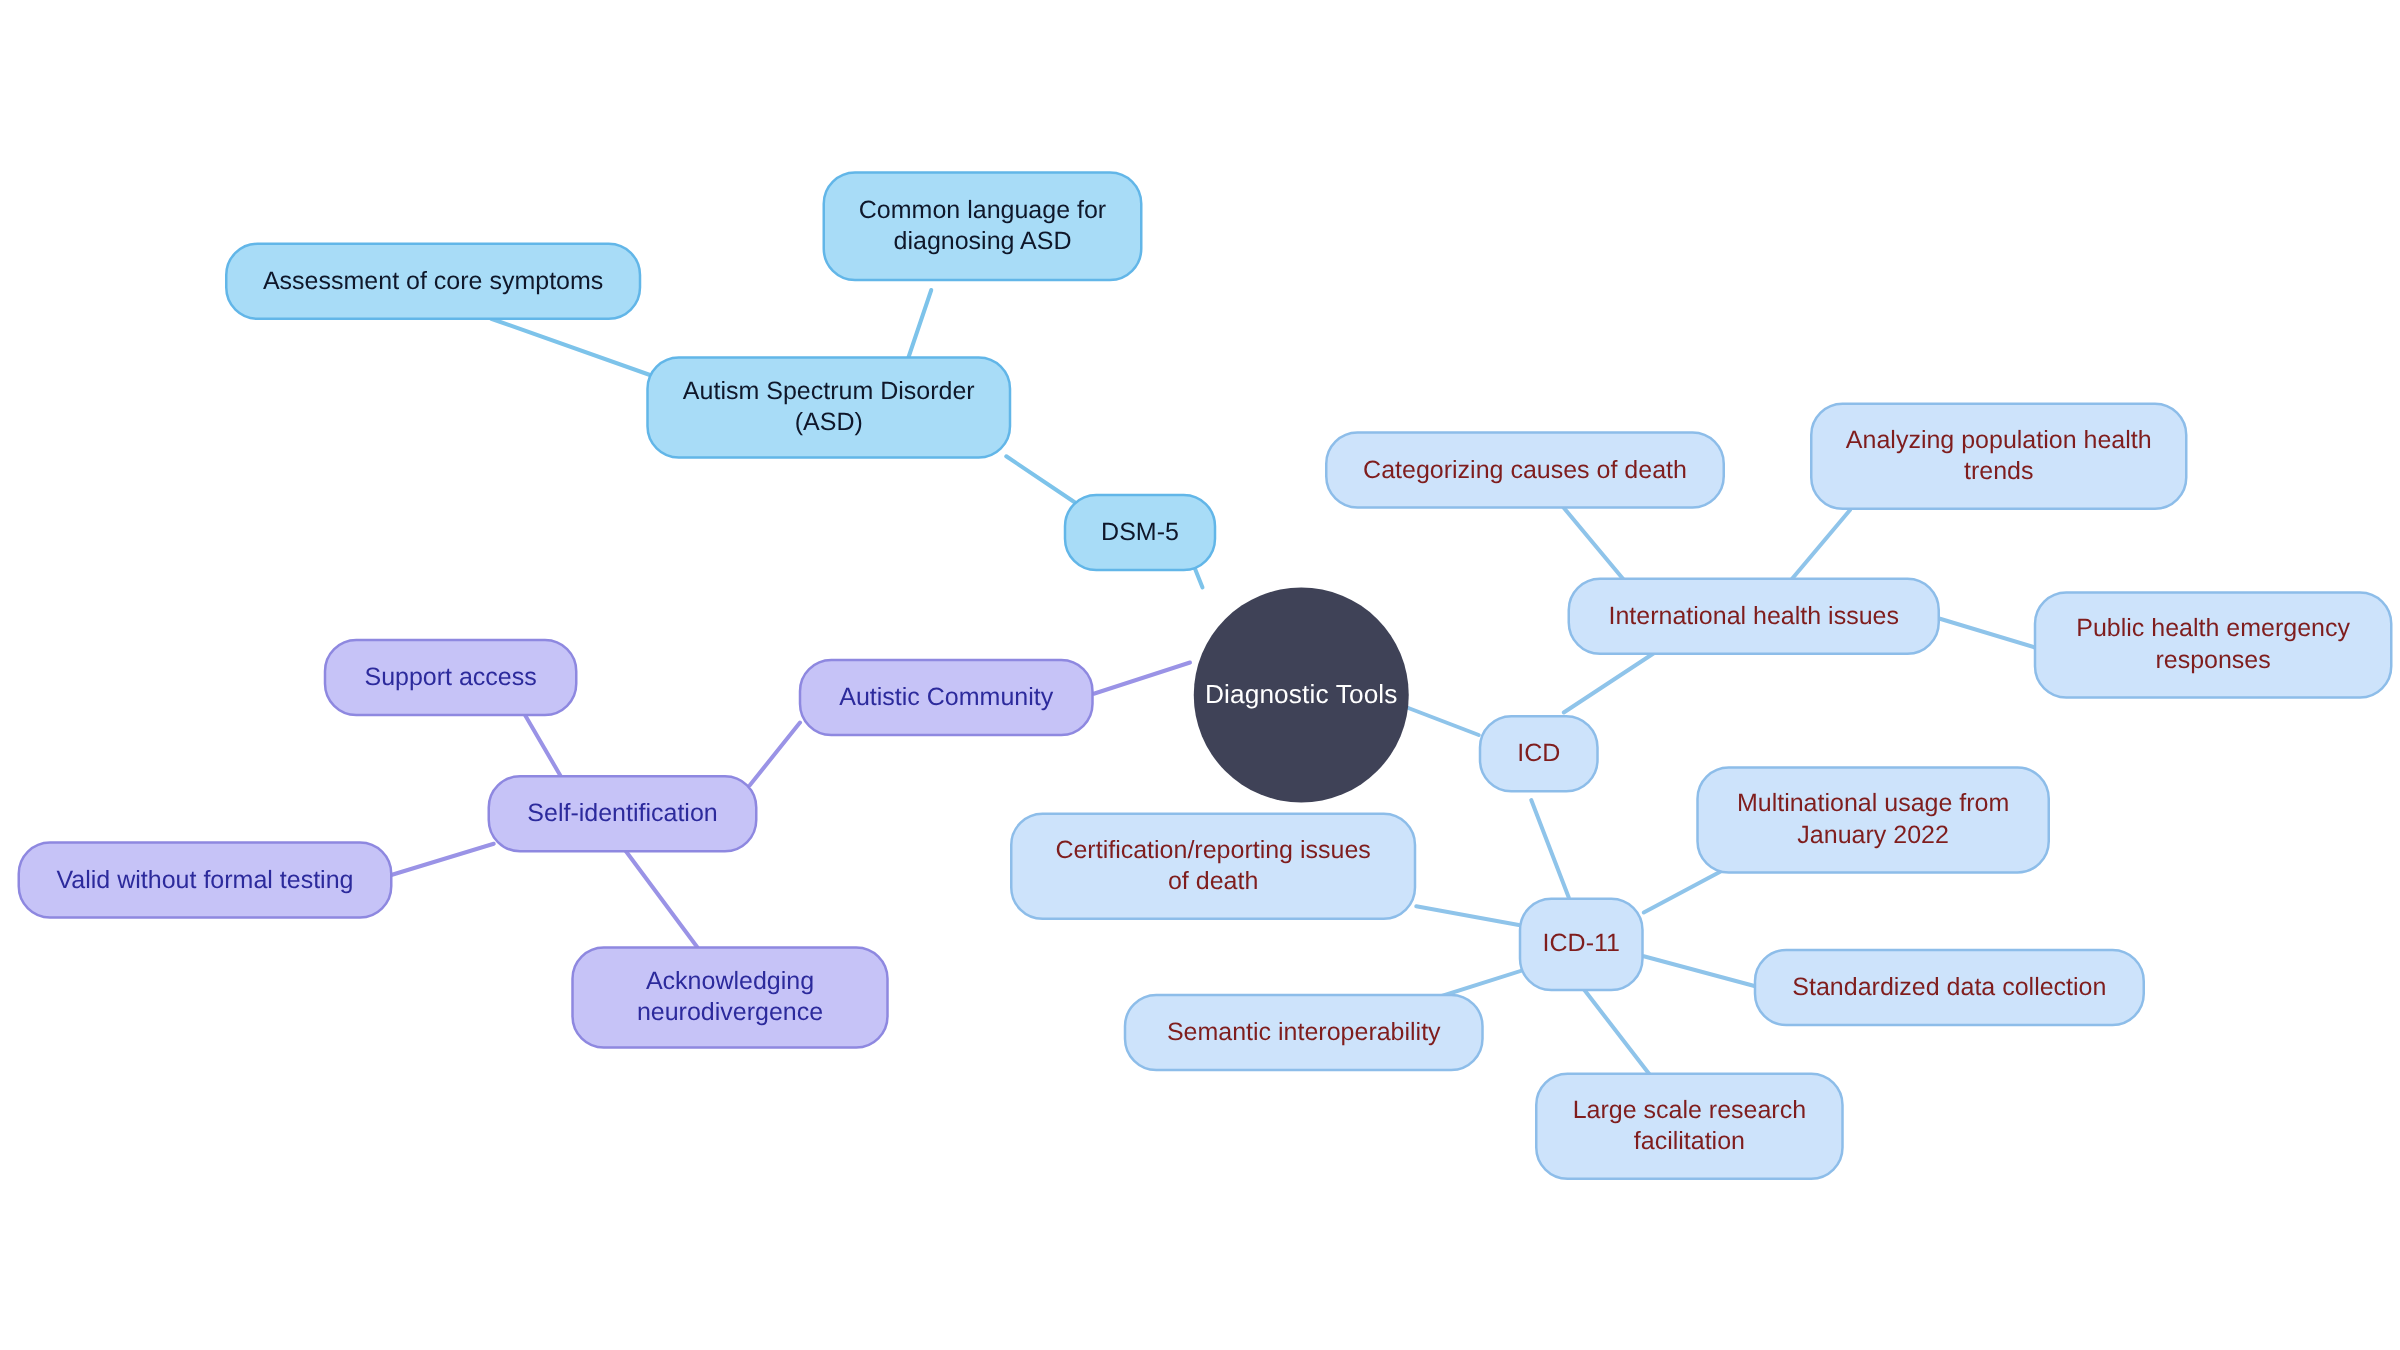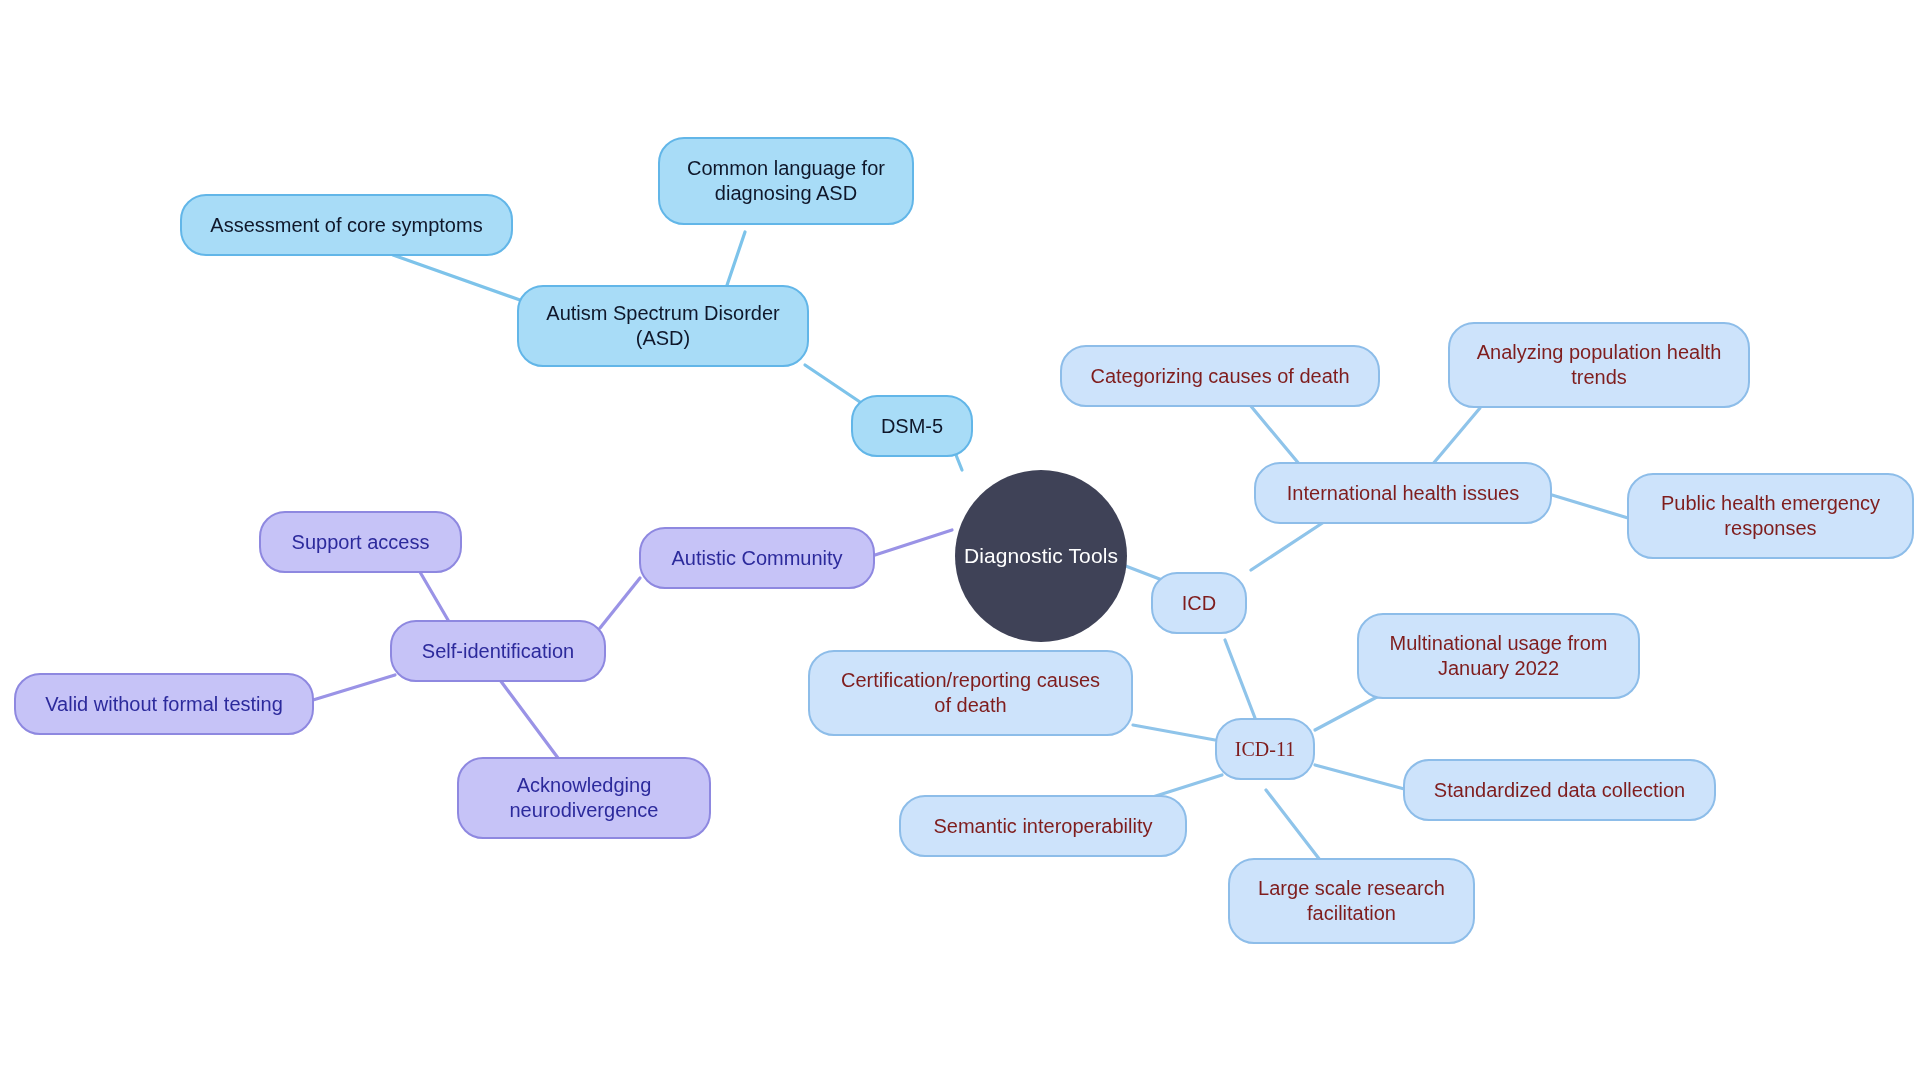--- a/index.html
+++ b/index.html
@@ -138,21 +138,21 @@
 
   <div class="node node-aut" style="left:14px; top:673px; width:300px; height:62px;">
     <span>Valid without formal testing</span>
   </div>
 
   <div class="node node-aut" style="left:457px; top:757px; width:254px; height:82px;">
     <span>Acknowledging
 neurodivergence</span>
   </div>
 
-  <div class="node node-icd" style="left:1151px; top:572px; width:96px; height:62px;">
+  <div class="node node-icd" style="left:1183px; top:572px; width:96px; height:62px;">
     <span>ICD</span>
   </div>
 
   <div class="node node-icd" style="left:1254px; top:462px; width:298px; height:62px;">
     <span>International health issues</span>
   </div>
 
   <div class="node node-icd" style="left:1060px; top:345px; width:320px; height:62px;">
     <span>Categorizing causes of death</span>
   </div>
@@ -160,26 +160,26 @@
   <div class="node node-icd" style="left:1448px; top:322px; width:302px; height:86px;">
     <span>Analyzing population health
 trends</span>
   </div>
 
   <div class="node node-icd" style="left:1627px; top:473px; width:287px; height:86px;">
     <span>Public health emergency
 responses</span>
   </div>
 
-  <div class="node node-icd" style="left:1215px; top:718px; width:100px; height:62px;font-family:Liberation Serif, serif;">
+  <div class="node node-icd" style="left:1215px; top:718px; width:100px; height:75px;">
     <span>ICD-11</span>
   </div>
 
   <div class="node node-icd" style="left:808px; top:650px; width:325px; height:86px;">
-    <span>Certification/reporting causes
+    <span>Certification/reporting issues
 of death</span>
   </div>
 
   <div class="node node-icd" style="left:899px; top:795px; width:288px; height:62px;">
     <span>Semantic interoperability</span>
   </div>
 
   <div class="node node-icd" style="left:1228px; top:858px; width:247px; height:86px;">
     <span>Large scale research
 facilitation</span>

